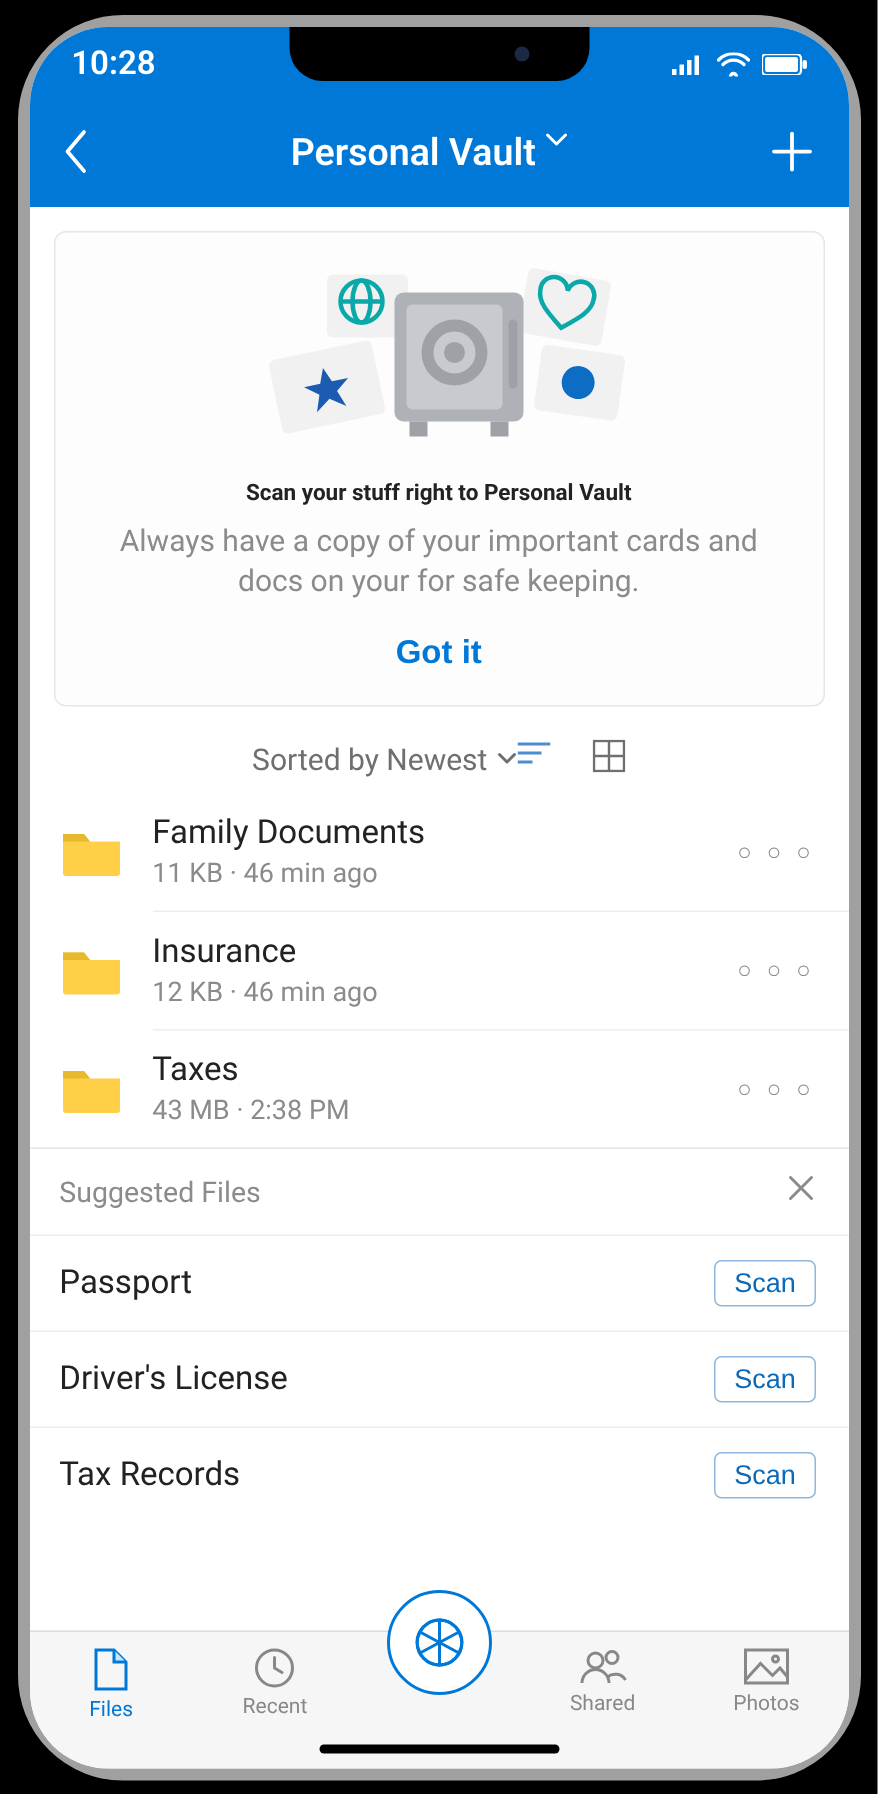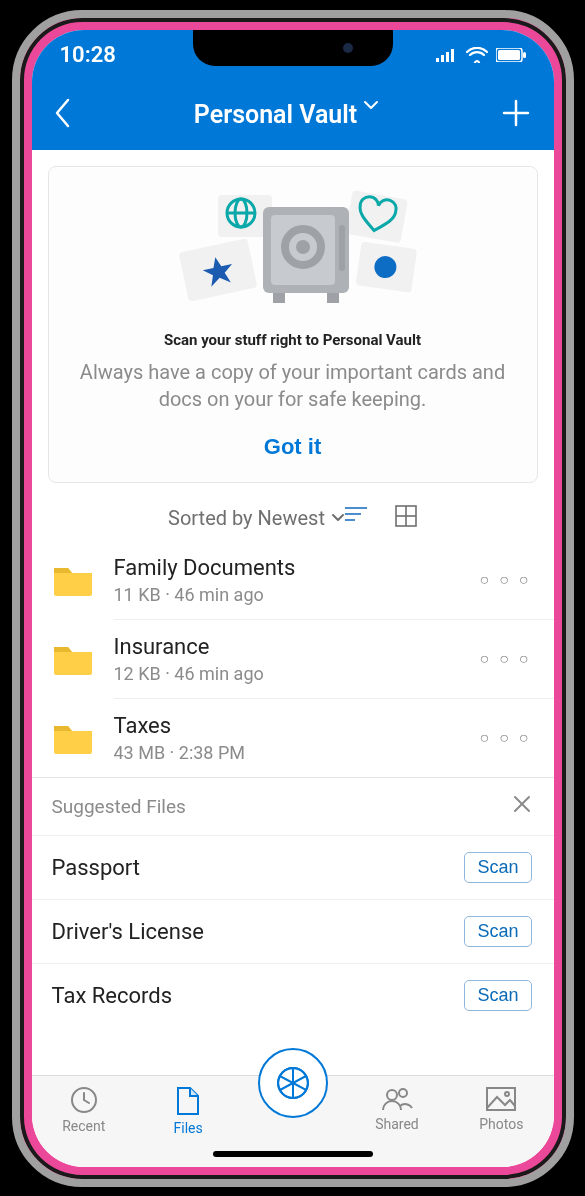--- a/index.html
+++ b/index.html
@@ -9,25 +9,24 @@
     background: #000;
     display: flex;
     justify-content: center;
     align-items: center;
     width: 585px;
     height: 1196px;
   }
   .phone-frame {
     width: 562px;
     height: 1177px;
-    background: #ec4899;
+    background: #e5e5e5;
     border-radius: 70px;
     border: 8px solid #a0a0a0;
     box-shadow: inset 0 0 0 4px #1a1a1a;
-    padding: 12px;
     position: relative;
   }
   .screen {
     width: 100%;
     height: 100%;
     background: #fff;
     border-radius: 52px;
     overflow: hidden;
     position: relative;
     display: flex;
@@ -325,33 +324,33 @@
         <button class="scan-btn">Scan</button>
       </div>
       <div class="suggested-row" style="border-bottom:none;align-items:center;">
         <span>Tax Records</span>
         <button class="scan-btn">Scan</button>
       </div>
 
     </div>
 
     <div class="tab-bar">
+      <div class="tab active">
+        <svg width="26" height="30" viewBox="0 0 26 30">
+            <path d="M3 2 h12 l8 8 v18 H3 Z" fill="none" stroke="#0078d7" stroke-width="2"></path>
+            <path d="M15 2 v8 h8" fill="#cfe6f8" stroke="#0078d7" stroke-width="2"></path>
+          </svg>
+        <span>Files</span>
+      </div>
       <div class="tab">
         <svg width="28" height="28" viewBox="0 0 28 28">
             <circle cx="14" cy="14" r="12" fill="none" stroke="#888" stroke-width="2"></circle>
             <polyline points="14,7 14,14 19,17" fill="none" stroke="#888" stroke-width="2" stroke-linecap="round"></polyline>
           </svg>
         <span>Recent</span>
-      </div>
-      <div class="tab active">
-        <svg width="26" height="30" viewBox="0 0 26 30">
-            <path d="M3 2 h12 l8 8 v18 H3 Z" fill="none" stroke="#0078d7" stroke-width="2"></path>
-            <path d="M15 2 v8 h8" fill="#cfe6f8" stroke="#0078d7" stroke-width="2"></path>
-          </svg>
-        <span>Files</span>
       </div>
       <div class="tab"></div>
       <div class="tab">
         <svg width="32" height="26" viewBox="0 0 32 26">
             <circle cx="11" cy="9" r="5" fill="none" stroke="#888" stroke-width="2"></circle>
             <circle cx="22" cy="7" r="4" fill="none" stroke="#888" stroke-width="2"></circle>
             <path d="M2 24 a9 9 0 0 1 18 0" fill="none" stroke="#888" stroke-width="2"></path>
             <path d="M19 20 a8 8 0 0 1 12 2" fill="none" stroke="#888" stroke-width="2"></path>
           </svg>
         <span>Shared</span>

